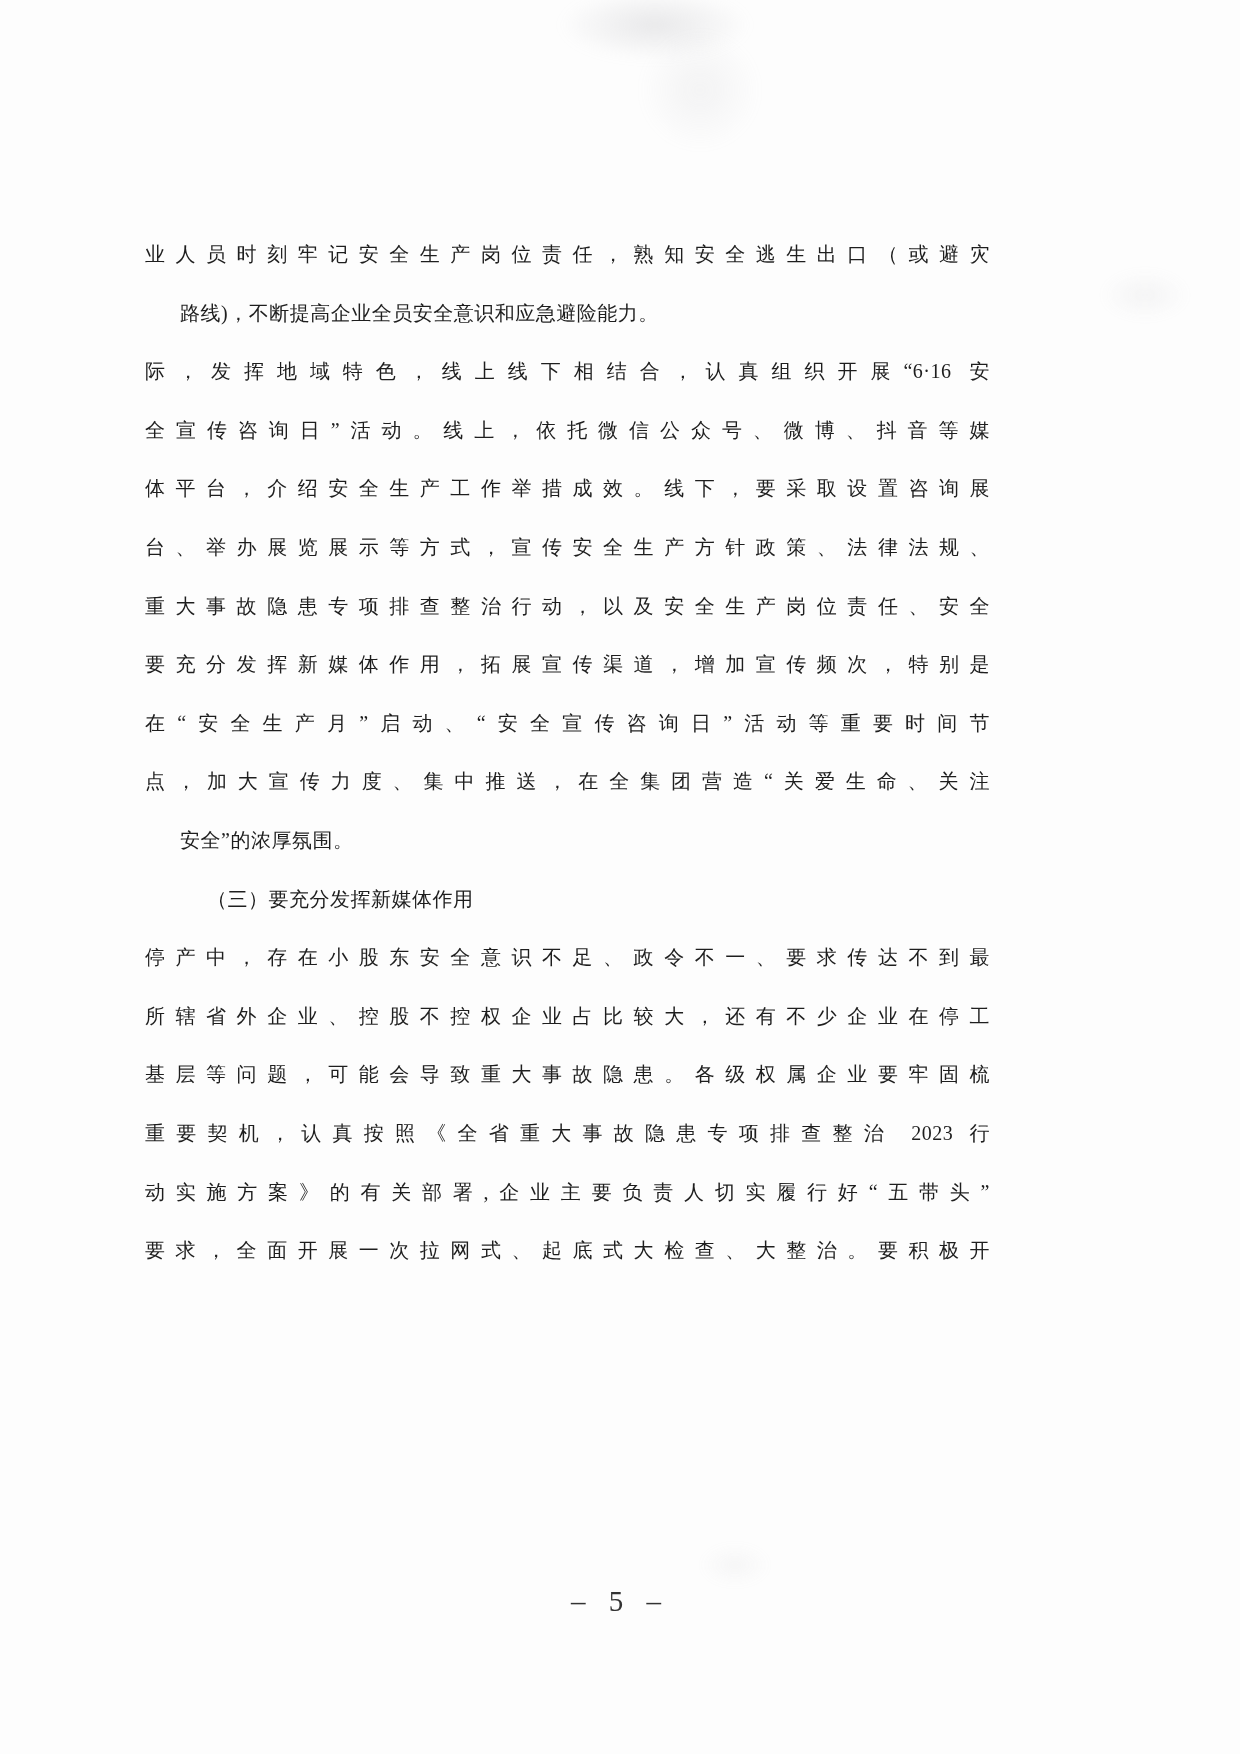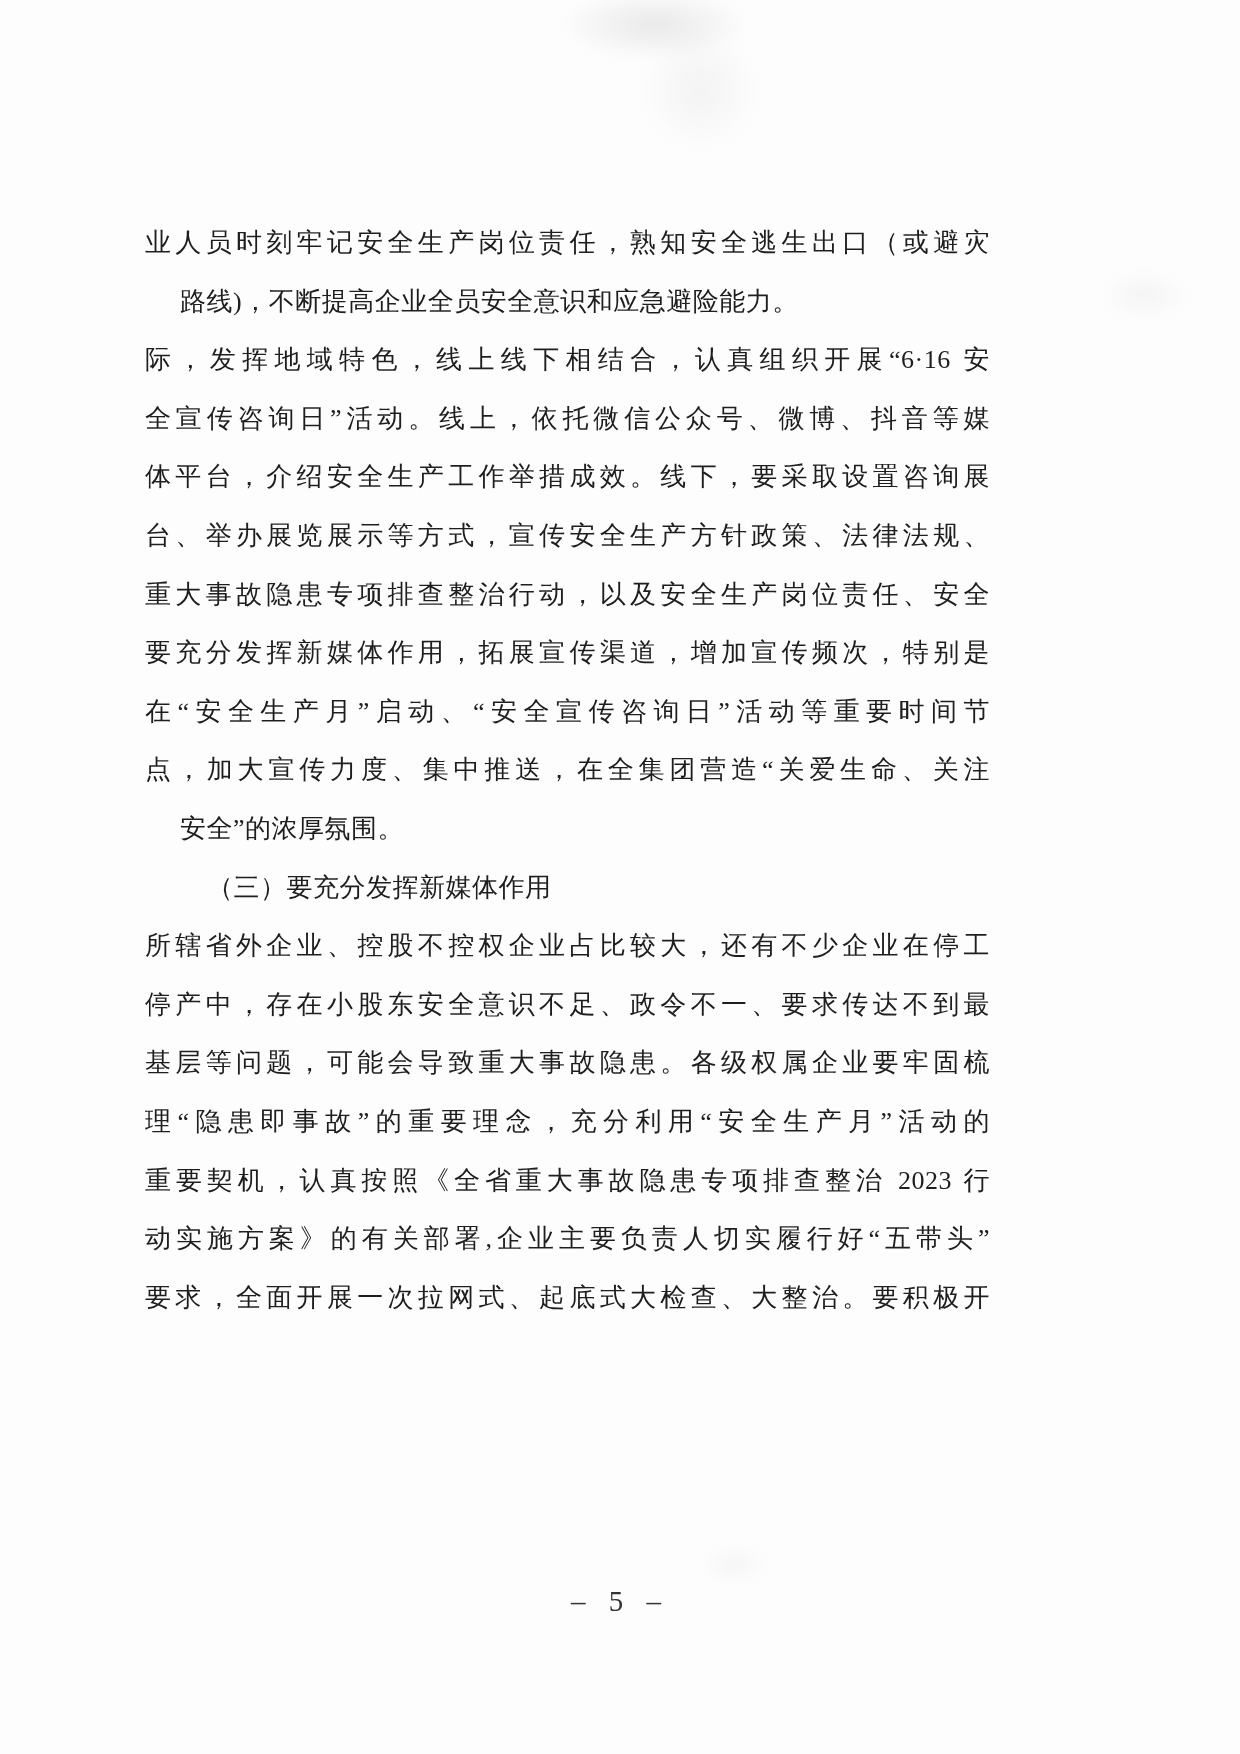--- a/index.html
+++ b/index.html
@@ -29,22 +29,22 @@
   .smudge.s3 { left: 1100px; top: 270px; width: 90px; height: 50px; opacity: .45; }
   .smudge.s4 { left: 700px; top: 1545px; width: 70px; height: 40px; opacity: .4; }
 
   .text-block {
     position: absolute;
     left: 145px;
     top: 224px;
     width: 845px;
   }
   .line {
-    font-size: 26px;
-    line-height: 38px;
+    font-size: 20px;
+    line-height: 61px;
     height: 58.6px;
     white-space: normal;
     text-align: justify;
     text-align-last: justify;
     letter-spacing: 0.5px;
   }
   .line.end { text-align-last: left; margin-left: 35px; }
   .line.indent { text-indent: 62px; }
   .bold { font-weight: bold; }
   .section-line { text-align-last: left; }
@@ -92,27 +92,26 @@
 
     <div class="line">在“安全生产月”启动、“安全宣传咨询日”活动等重要时间节</div>
 
     <div class="line">点，加大宣传力度、集中推送，在全集团营造“关爱生命、关注</div>
 
     <div class="line end">安全”的浓厚氛围。</div>
 
     <div class="line indent section-line">（三）要充分发挥新媒体作用</div>
 
 
+    <div class="line">停产中，存在小股东安全意识不足、政令不一、要求传达不到最</div>
+
     <div class="line">所辖省外企业、控股不控权企业占比较大，还有不少企业在停工</div>
-
-    <div class="line">停产中，存在小股东安全意识不足、政令不一、要求传达不到最</div>
 
     <div class="line">基层等问题，可能会导致重大事故隐患。各级权属企业要牢固梳</div>
 
-    <div class="line">理“隐患即事故”的重要理念，充分利用“安全生产月”活动的</div>
 
     <div class="line">重要契机，认真按照《全省重大事故隐患专项排查整治 2023 行</div>
 
     <div class="line">动实施方案》的有关部署,企业主要负责人切实履行好“五带头”</div>
 
     <div class="line">要求，全面开展一次拉网式、起底式大检查、大整治。要积极开</div>
 
   </div>
 
   <div class="footer">– 5 –</div>

